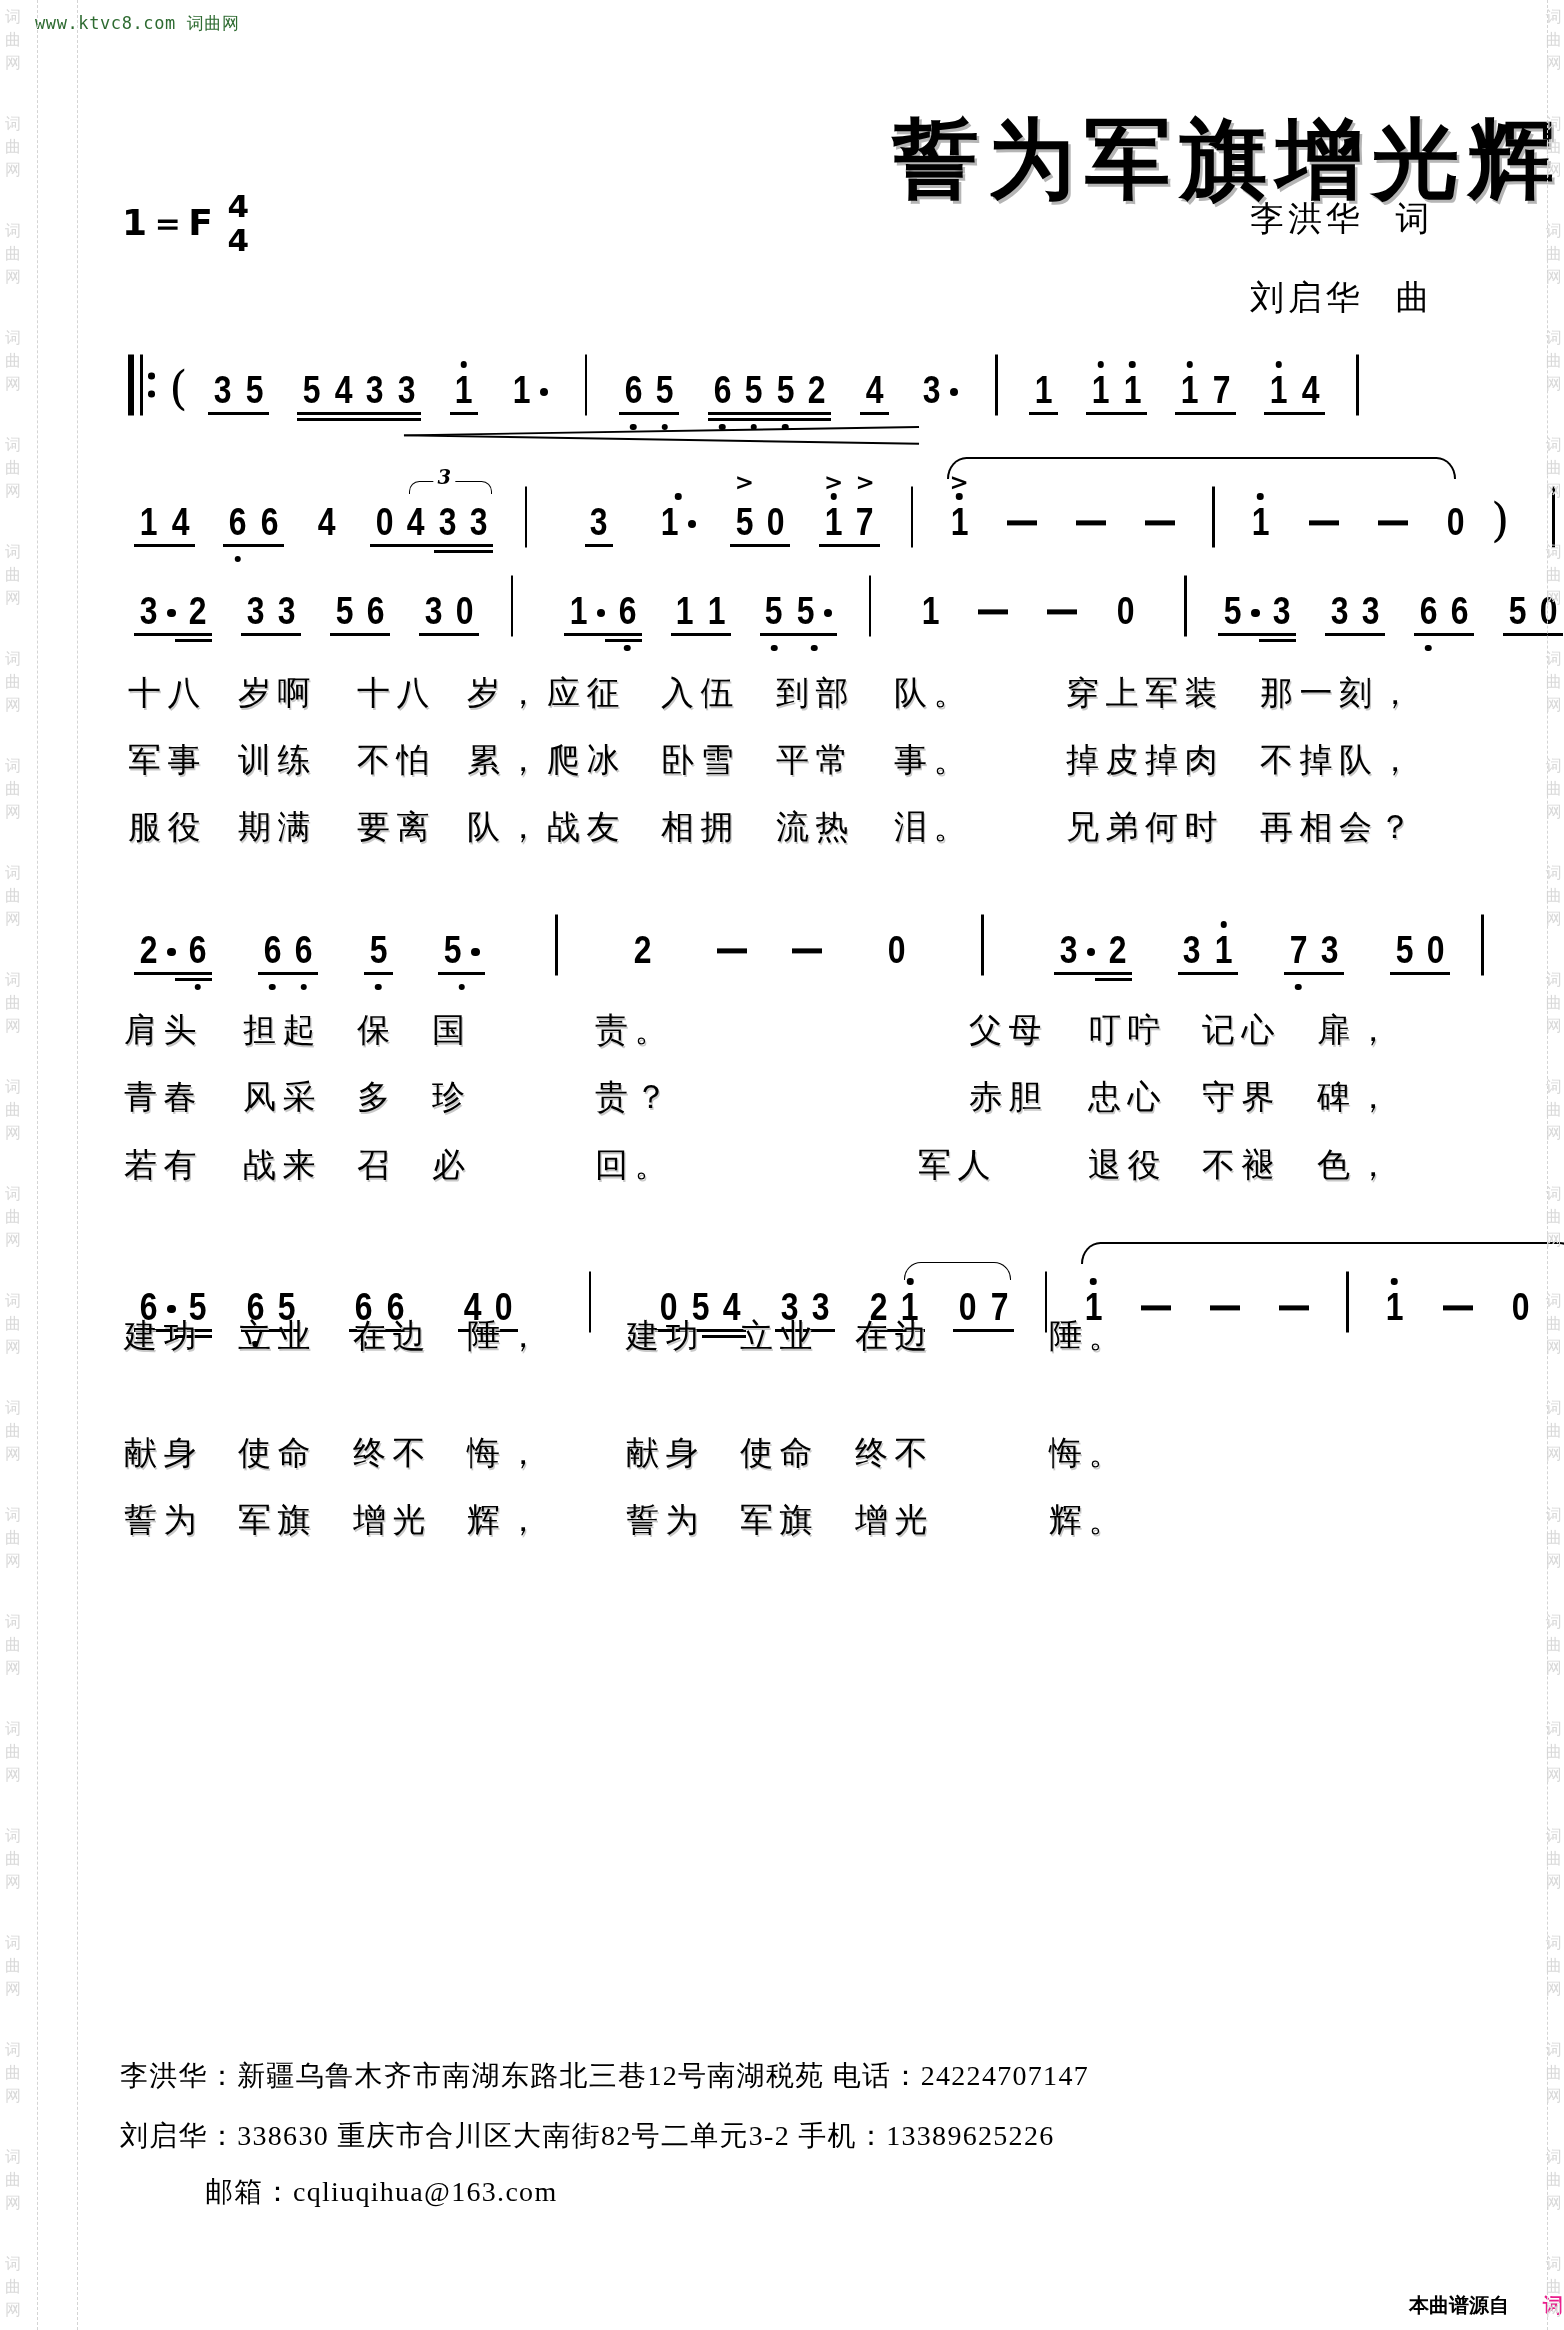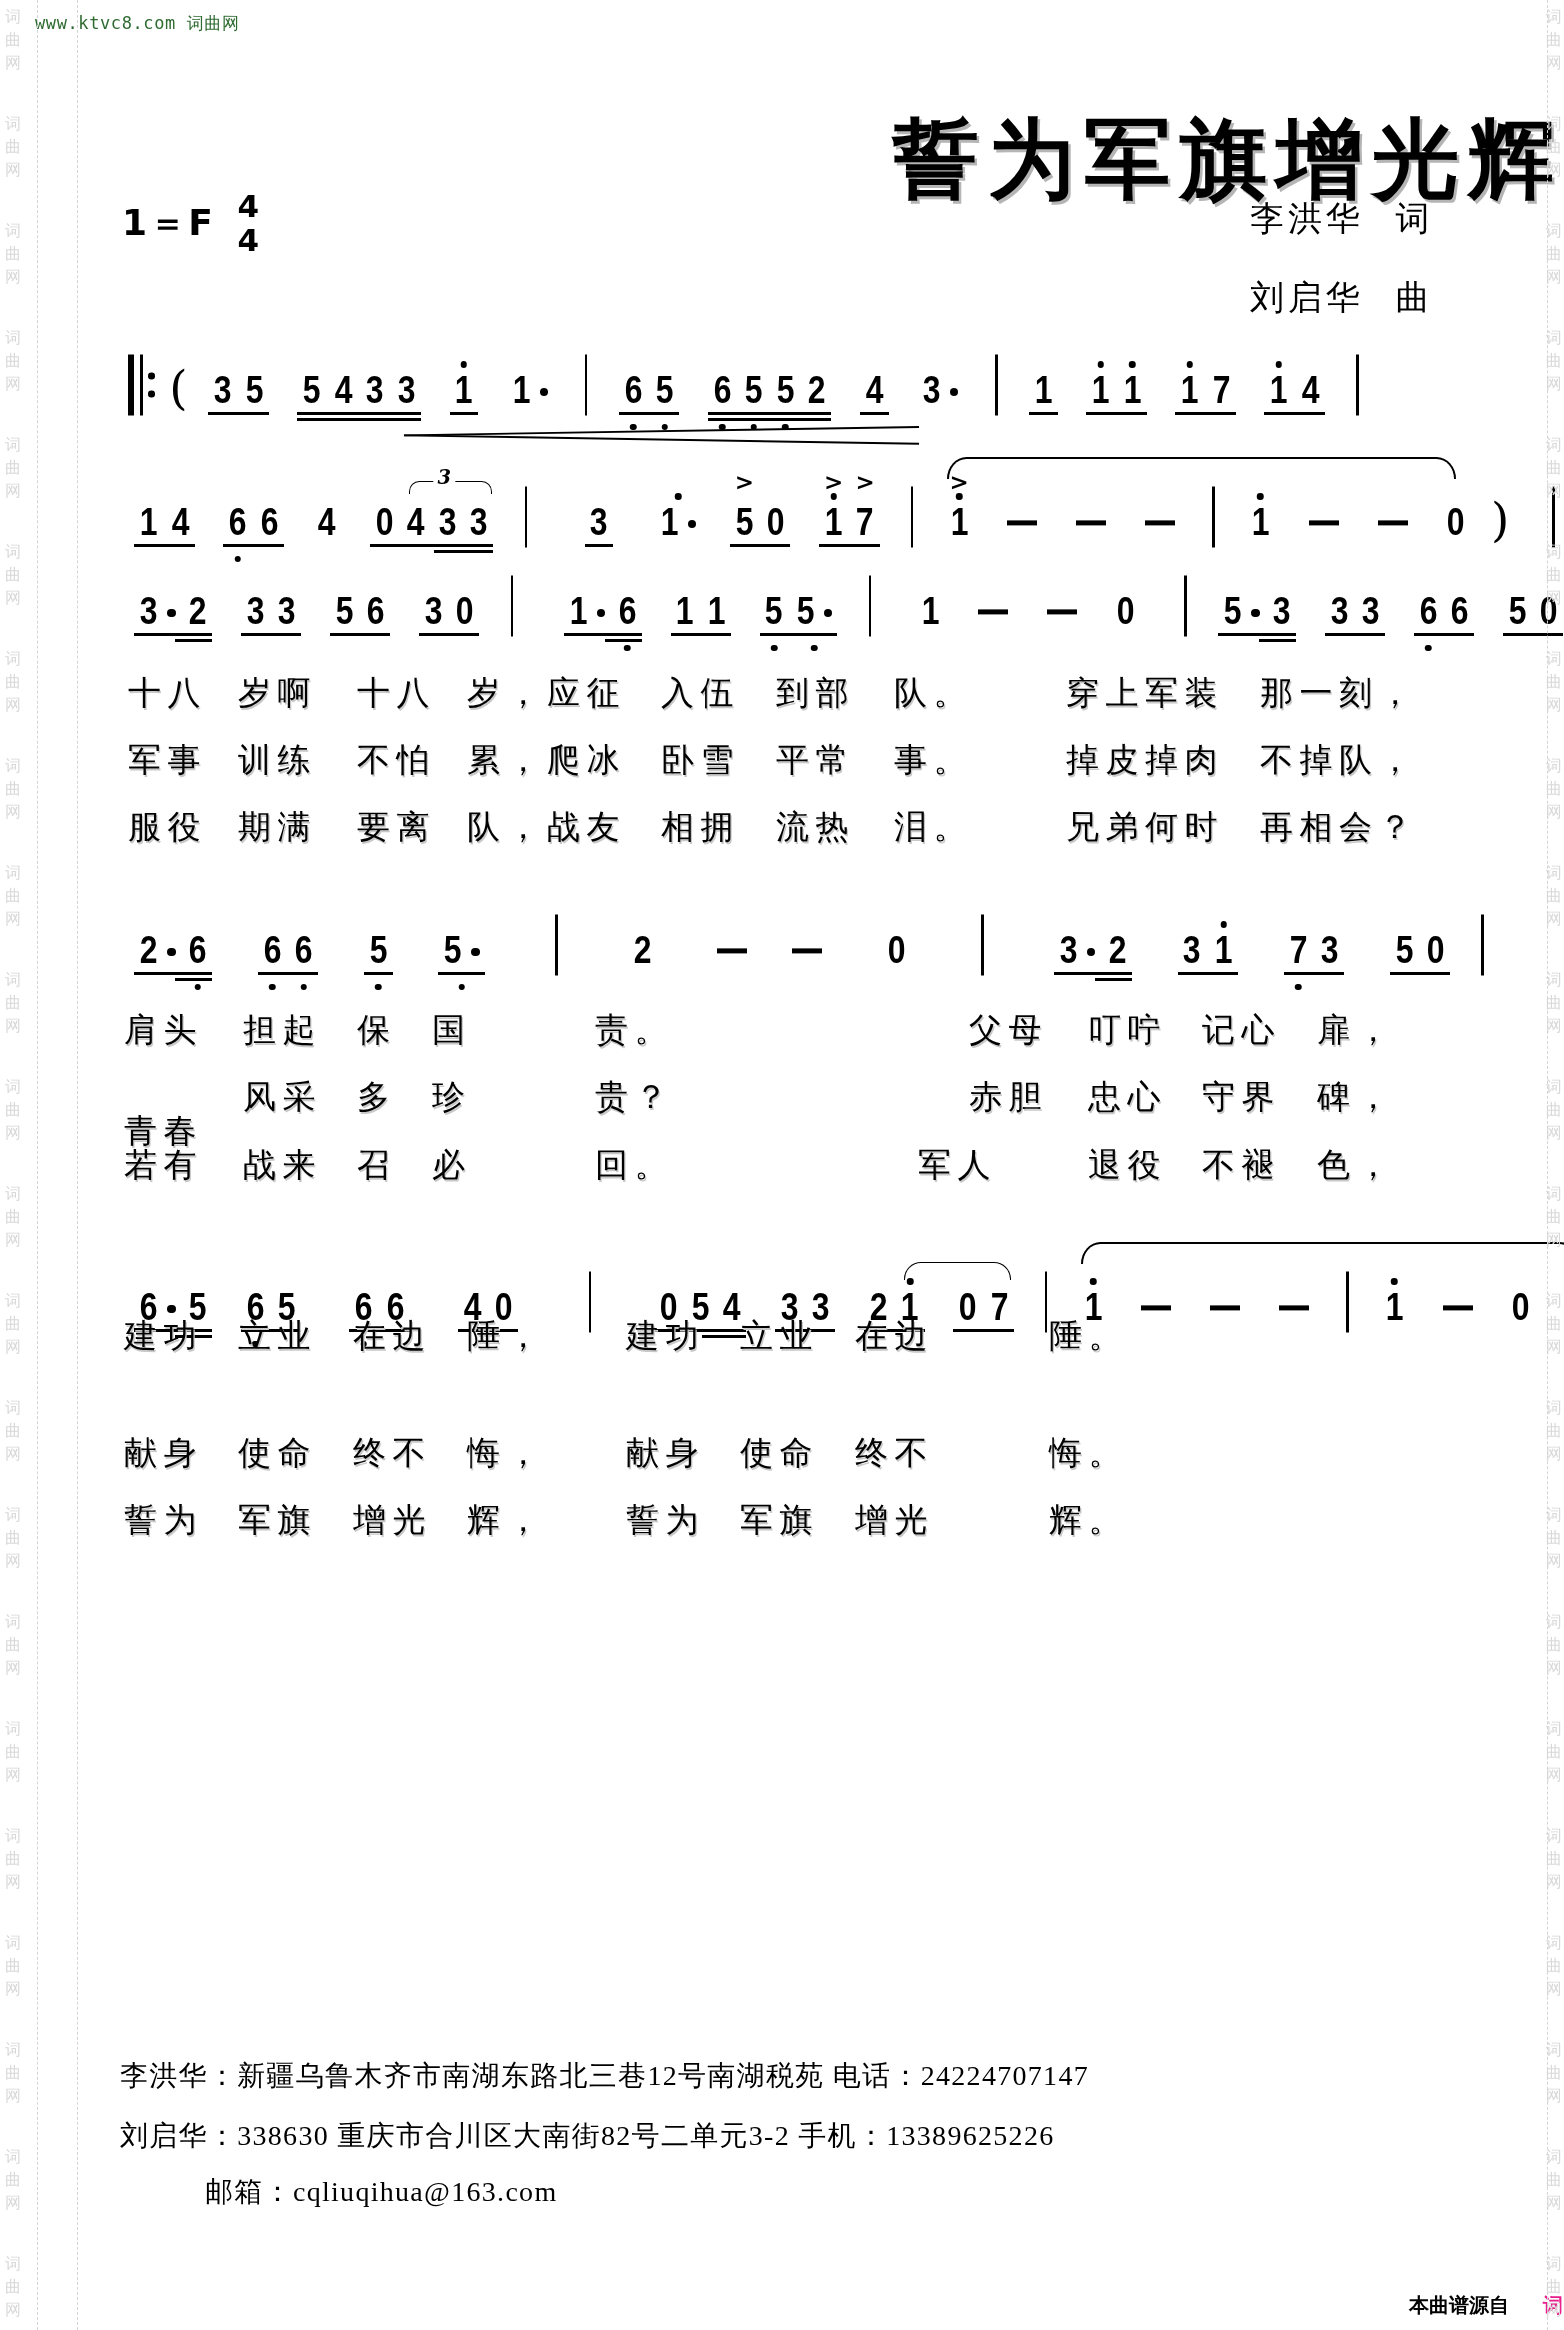--- a/index.html
+++ b/index.html
@@ -14,21 +14,21 @@
   .wm-unit div{width:18px;text-align:center}
   .vdash{position:absolute;top:0;bottom:0;width:0;border-left:1.3px dashed #d4d4d4;z-index:1}
   #vd1{left:37px}#vd2{left:77px}#vd3{right:15.6px}
 
   
   .cwm{position:absolute;left:35px;top:13px;font:400 17px/1.2 "DejaVu Sans Mono",monospace;
        color:#2e6b31;letter-spacing:0.6px;white-space:nowrap}
   .title{position:absolute;left:0;right:0;top:112px;text-align:right;text-indent:78px;
          font-weight:700;font-size:87px;line-height:1.1;letter-spacing:9px;
          text-shadow:2.6px 3.2px 0 #b5b5b5;white-space:nowrap}
-  .keysig{position:absolute;left:122px;top:189px;display:flex;align-items:center;gap:22px}
+  .keysig{position:absolute;left:122px;top:189px;display:flex;align-items:center;gap:12px}
   .keytxt{font:700 36px/1 "DejaVu Sans","Liberation Sans",sans-serif;letter-spacing:2.6px}
   .meter{display:flex;flex-direction:column;align-items:center}
   .meter div{font:700 31px/34px "DejaVu Sans","Liberation Sans",sans-serif}
   .credit{position:absolute;left:1250px;font-size:34px;line-height:1;letter-spacing:3.9px;
           word-spacing:19.5px;white-space:nowrap}
   #credit0{top:202px}
   #credit1{top:281px}
 
   
   .mline{position:absolute;left:120px;display:flex;align-items:flex-end;height:45px;white-space:nowrap}
@@ -1000,21 +1000,21 @@
       <span class="lseg" style="left: 243px;">担起</span>
       <span class="lseg" style="left: 357px;">保</span>
       <span class="lseg" style="left: 432px;">国</span>
       <span class="lseg" style="left: 595px;">责。</span>
       <span class="lseg" style="left: 969px;">父母</span>
       <span class="lseg" style="left: 1088px;">叮咛</span>
       <span class="lseg" style="left: 1202px;">记心</span>
       <span class="lseg" style="left: 1317px;">扉，</span>
     </div>
     <div class="lyr" style="top: 1079px;">
-      <span class="lseg" style="left: 124px; margin-top: 34px;">青春</span>
+      <span class="lseg" style="left: 124px;">青春</span>
       <span class="lseg" style="left: 243px;">风采</span>
       <span class="lseg" style="left: 357px;">多</span>
       <span class="lseg" style="left: 432px;">珍</span>
       <span class="lseg" style="left: 595px;">贵？</span>
       <span class="lseg" style="left: 969px;">赤胆</span>
       <span class="lseg" style="left: 1088px;">忠心</span>
       <span class="lseg" style="left: 1202px;">守界</span>
       <span class="lseg" style="left: 1317px;">碑，</span>
     </div>
     <div class="lyr" style="top: 1147px;">

